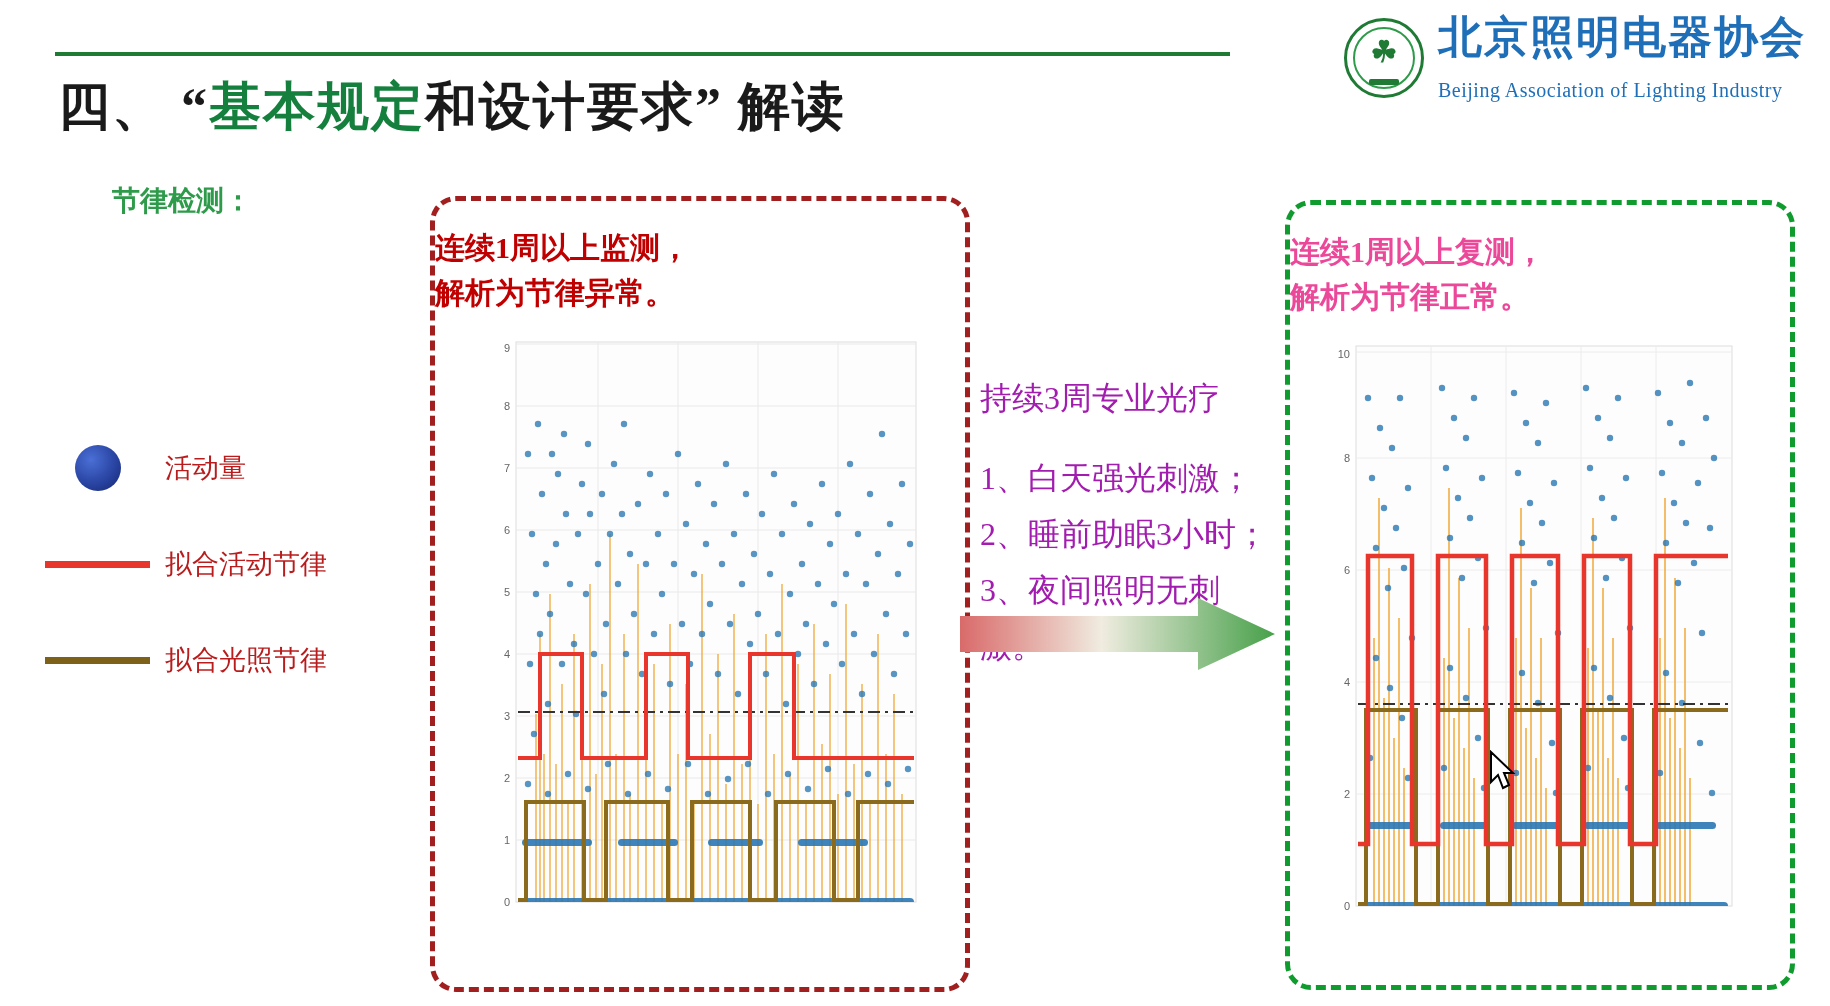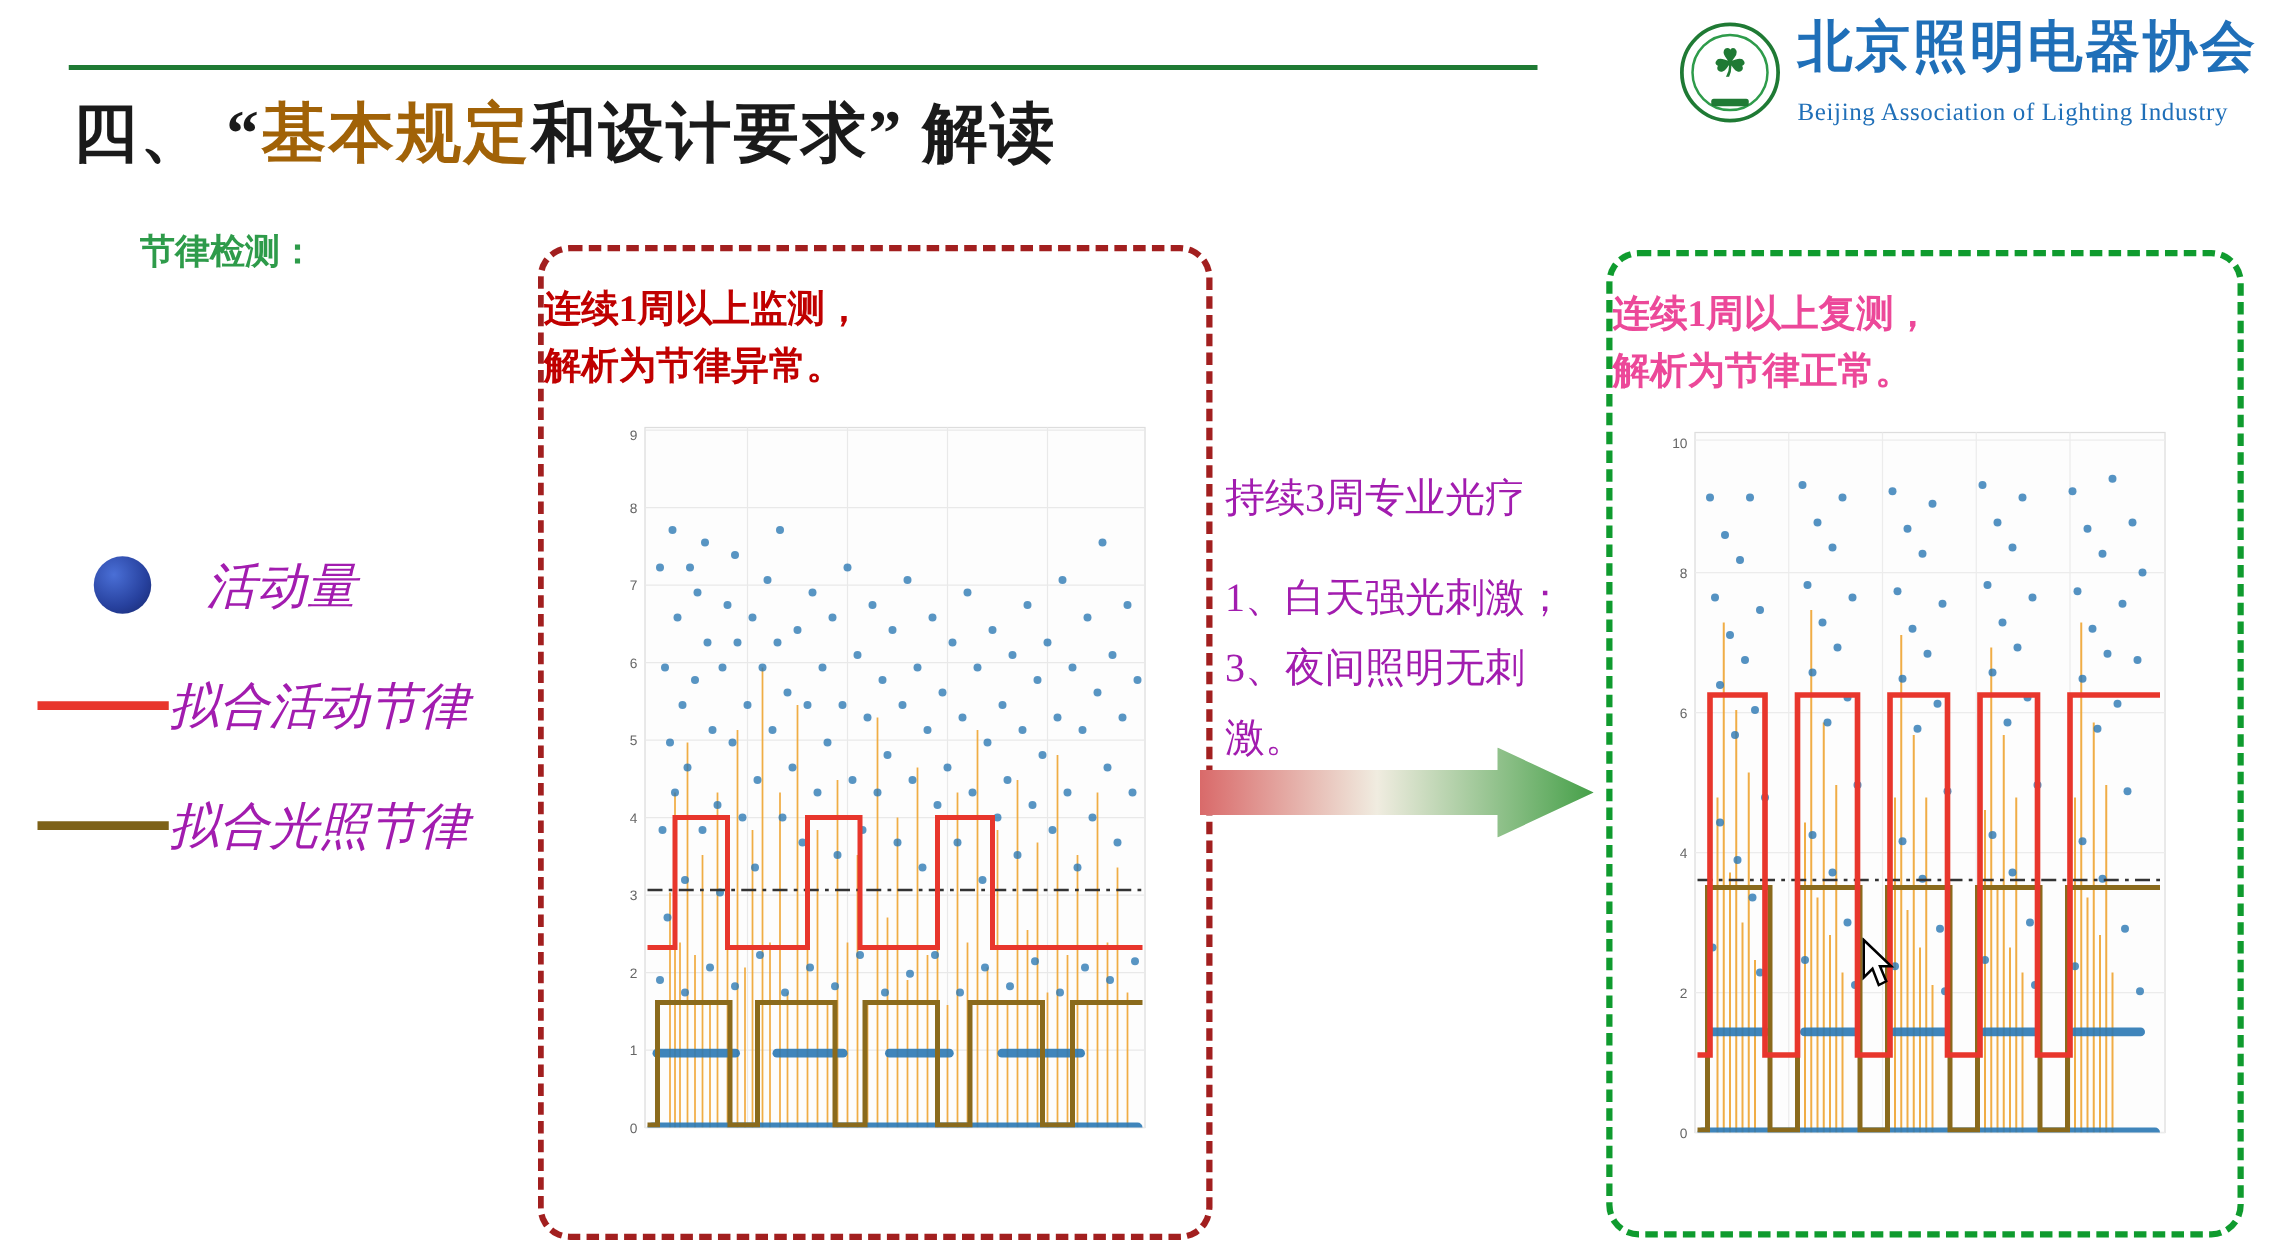--- a/index.html
+++ b/index.html
@@ -3,41 +3,41 @@
 <meta charset="utf-8">
 <style>
   html,body{margin:0;padding:0;background:#ffffff;}
   body{width:1830px;height:1006px;position:relative;overflow:hidden;
        font-family:"Liberation Serif",serif;color:#1a1a1a;}
 
   
   .top-rule{position:absolute;left:55px;top:52px;width:1175px;height:4px;background:#1f7a34;}
   .slide-title{position:absolute;left:58px;top:72px;width:1100px;height:72px;
       font-size:52px;font-weight:bold;letter-spacing:2px;white-space:nowrap;}
-  .slide-title .red{color:#a16207;}
+  .slide-title .red{color:#15803d;}
   .logo-wrap{position:absolute;right:24px;top:14px;display:flex;align-items:center;gap:14px;}
   .logo-mark{width:74px;height:74px;border-radius:50%;border:3px solid #1f7a34;
       position:relative;background:#ffffff;overflow:hidden;}
   .logo-mark .ring{position:absolute;left:6px;top:6px;right:6px;bottom:6px;border-radius:50%;
       border:2px solid #2e9b4a;}
   .logo-mark .glyph{position:absolute;left:0;right:0;top:16px;text-align:center;
       font-size:30px;color:#1f7a34;font-weight:bold;line-height:1;}
   .logo-mark .base{position:absolute;left:22px;right:22px;bottom:10px;height:6px;background:#1f7a34;border-radius:2px;}
   .logo-text{display:flex;flex-direction:column;line-height:1.1;}
   .logo-cn{font-size:44px;font-weight:bold;color:#1f6fb8;letter-spacing:2px;white-space:nowrap;}
   .logo-en{font-size:20px;color:#1f6fb8;letter-spacing:.5px;white-space:nowrap;margin-top:17px;}
 
   
   .section-label{position:absolute;left:112px;top:182px;font-size:28px;font-weight:bold;color:#2e9b4a;}
 
   
   .legend{position:absolute;left:30px;top:420px;width:330px;}
   .legend-row{display:flex;align-items:center;height:96px;}
   .legend-key{width:135px;display:flex;justify-content:center;align-items:center;}
-  .legend-label{font-size:40px;color:#a21caf;white-space:nowrap;font-style:italic;}
+  .legend-label{font-size:27px;color:#b91c1c;white-space:nowrap;}
   .dot{width:46px;height:46px;border-radius:50%;background:radial-gradient(circle at 35% 32%,#4a6fd6 0%,#27419e 60%,#16266b 100%);}
   .redline{width:105px;height:7px;background:#e8362c;}
   .ybar{width:26px;height:92px;background:#f5c44a;}
   .brownline{width:105px;height:7px;background:#7d6118;}
 
   
   .panel{position:absolute;border-radius:26px;background:#ffffff;}
   .panel-left{left:430px;top:196px;width:530px;height:786px;border:5px dashed #a21f1f;}
   .panel-right{left:1285px;top:200px;width:500px;height:780px;border:5px dashed #0f9b2e;}
   .panel-cap{position:absolute;left:0;right:0;top:24px;text-align:left;font-size:30px;
@@ -347,20 +347,21 @@
 
       <path d="M40,424 L62,424 L62,320 L104,320 L104,424 L168,424 L168,320 L210,320 L210,424
                L272,424 L272,320 L316,320 L316,424 L436,424" fill="none" stroke="#e8362c" stroke-width="4"></path>
     </g>
   </svg>
 </div>
 
 <div class="mid-text">
   <div class="lead">持续3周专业光疗</div>
   <div>1、白天强光刺激；</div>
+  <div>2、睡前助眠3小时；</div>
   <div>3、夜间照明无刺激。</div>
 </div>
 
 <div class="arrow">
   <svg viewBox="0 0 315 72" preserveAspectRatio="none">
     <defs>
       <linearGradient id="agrad" x1="0" y1="0" x2="1" y2="0">
         <stop offset="0%" stop-color="#d96a6a"></stop>
         <stop offset="45%" stop-color="#f0ece0"></stop>
         <stop offset="100%" stop-color="#46a049"></stop>

